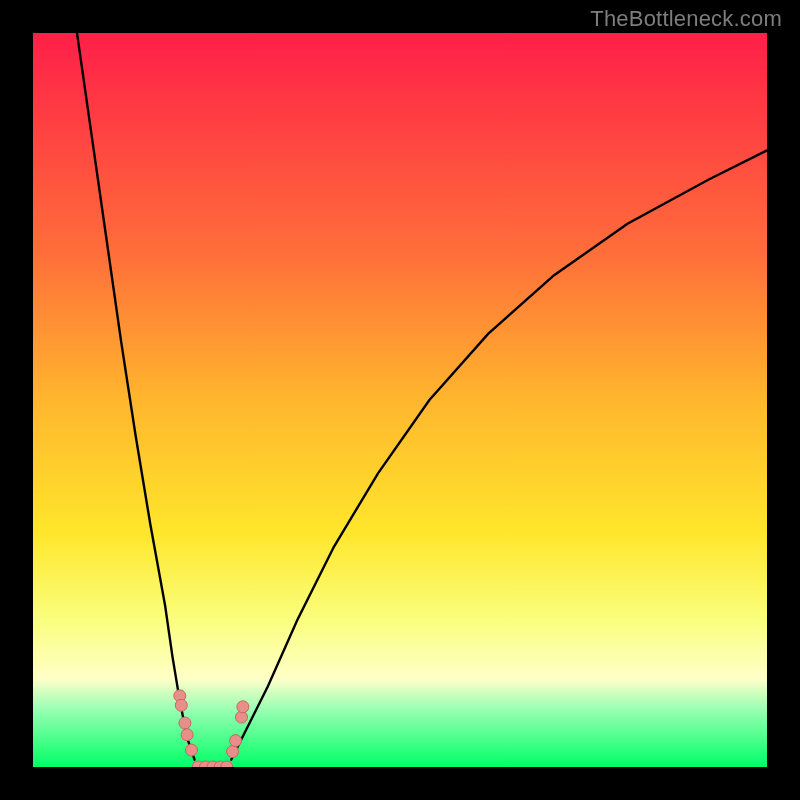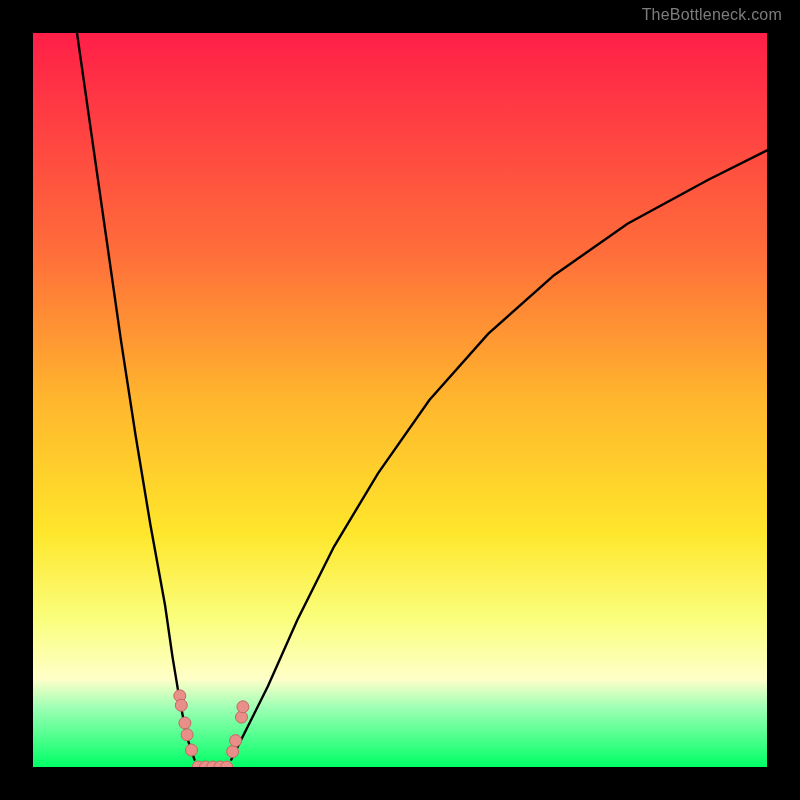--- a/index.html
+++ b/index.html
@@ -45,21 +45,21 @@
     position: absolute;
     left: 0; top: 0;
     width: 734px;
     height: 734px;
   }
   .watermark {
     position: absolute;
     top: 6px;
     right: 18px;
     color: #7d7d7d;
-    font-size: 16px;
+    font-size: 22px;
     letter-spacing: 0.2px;
     font-weight: 400;
     user-select: none;
   }
 </style>
 </head>
 <body>
 
 <div class="stage">
 

